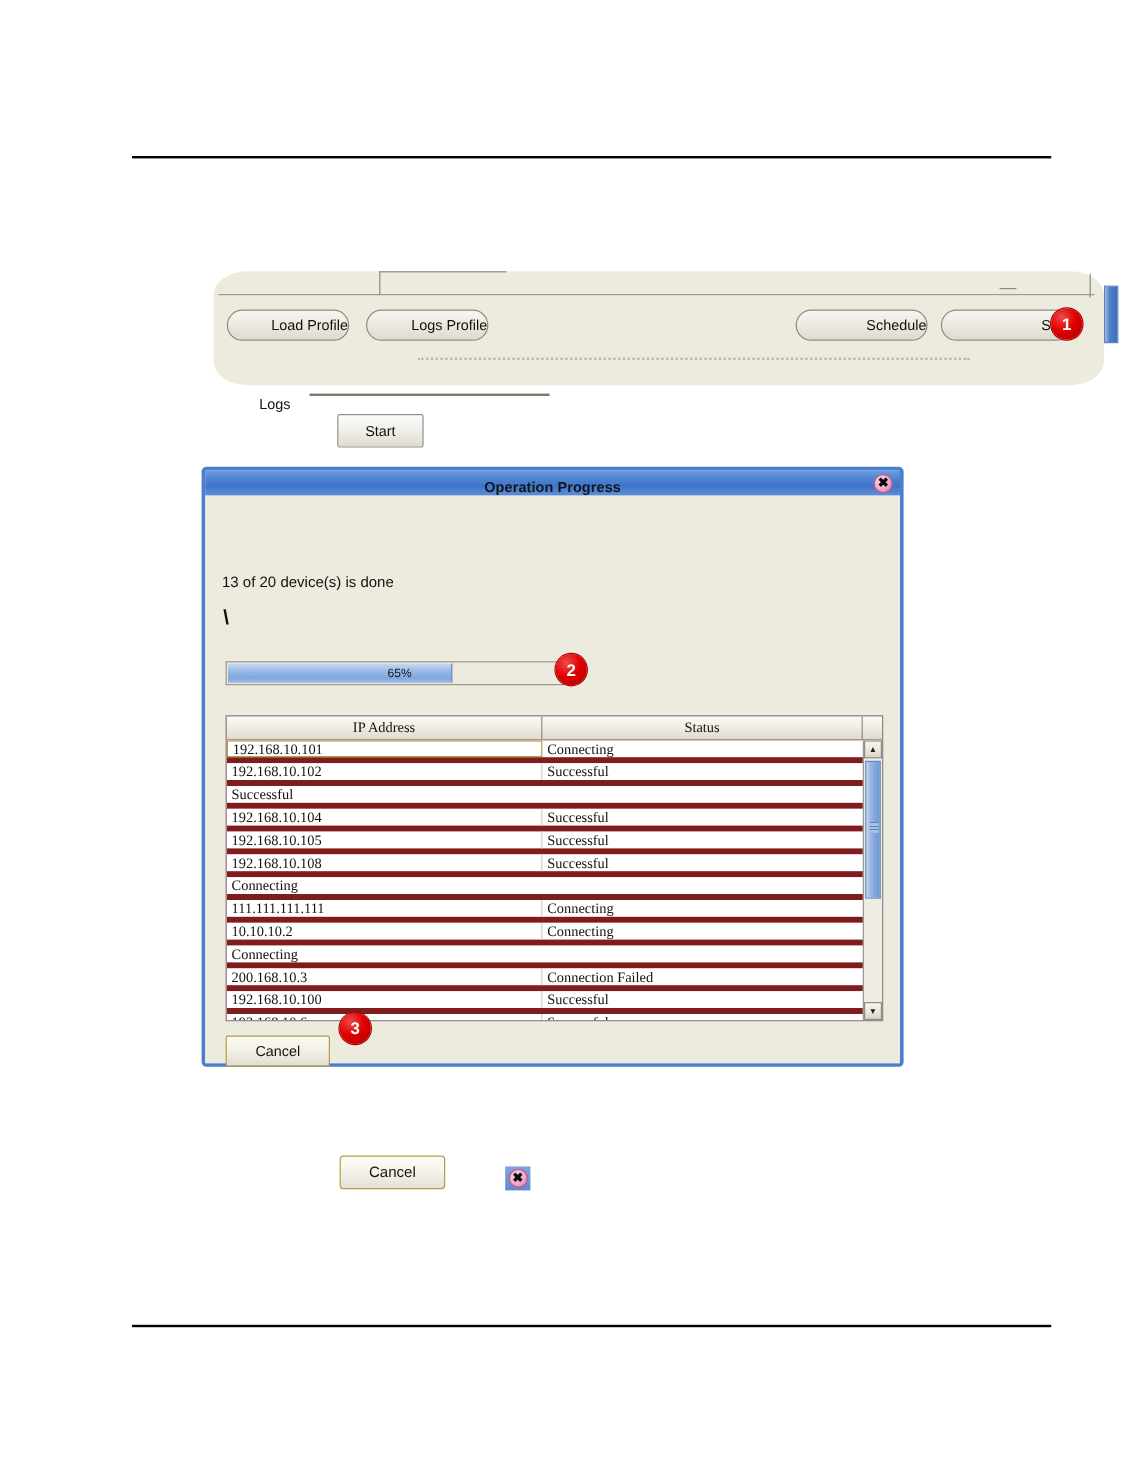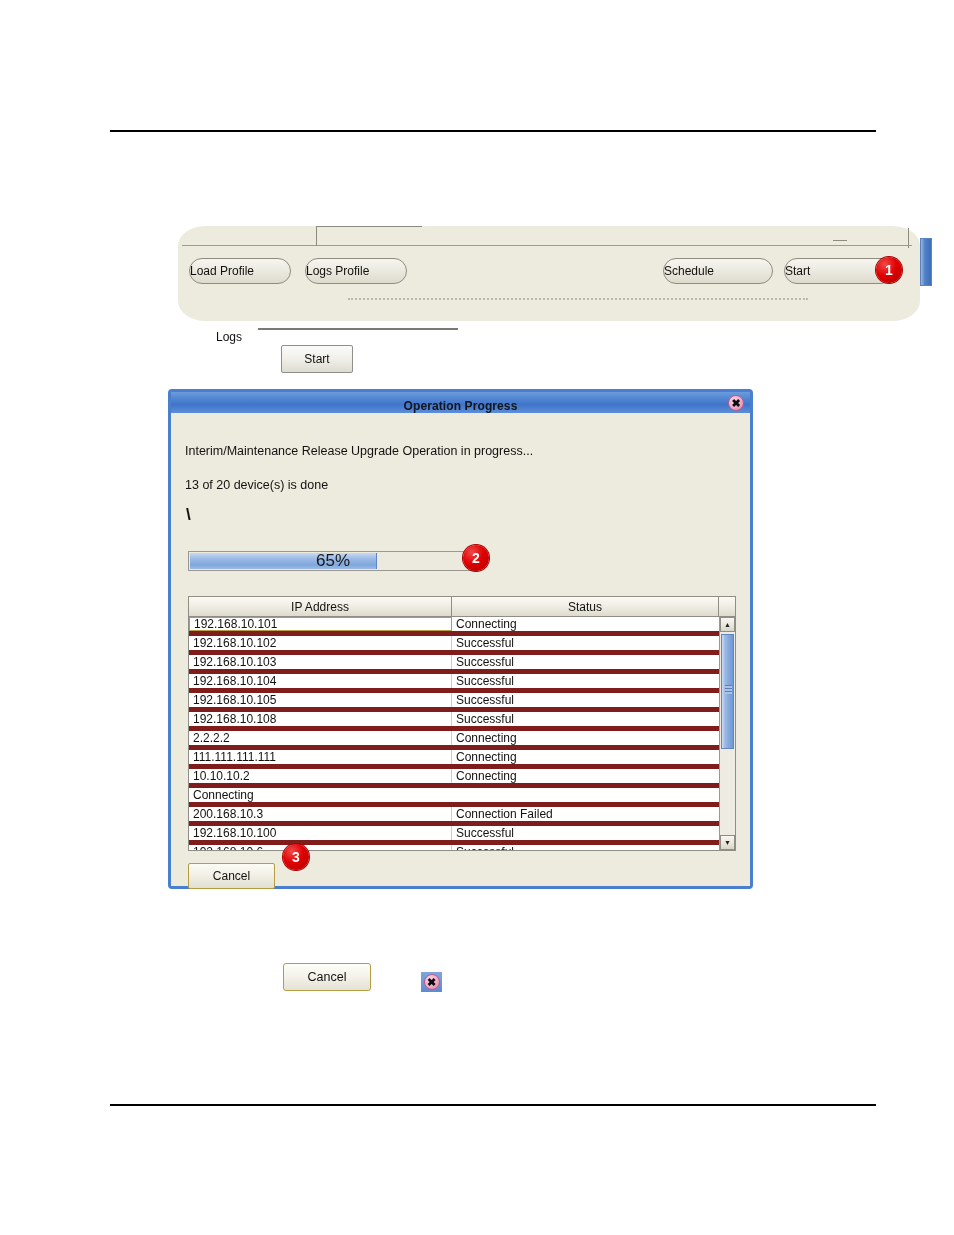--- a/index.html
+++ b/index.html
@@ -88,21 +88,21 @@
 
   
   .jbtn {
     position: absolute;
     background: linear-gradient(to bottom, #f6f5ef 0%, #ecebe2 45%, #dedbcd 100%);
     border: 1px solid #8e8c80;
     border-radius: 13px;
     font-family: "Liberation Sans", sans-serif;
     font-size: 12px;
     color: #13100c;
-    text-align: left;
+    text-align: right;
     line-height: 24px;
     box-sizing: border-box;
     cursor: default;
   }
   #btn-load-profile { left: 11px;  top: 32px; width: 102px; height: 26px; }
   #btn-save-profile { left: 127px; top: 32px; width: 102px; height: 26px; }
   #btn-schedule     { left: 485px; top: 32px; width: 110px; height: 26px; }
   #btn-start-panel  { left: 606px; top: 32px; width: 110px; height: 26px; }
 
   
@@ -259,35 +259,36 @@
     box-sizing: border-box;
   }
   #progress-label {
     position: absolute;
     left: 0; top: 0;
     width: 100%;
     height: 100%;
     display: flex;
     align-items: center;
     justify-content: center;
-    font-size: 17px;
+    font-size: 10px;
     color: #181818;
   }
 
   
   #table-wrap {
     position: absolute;
     left: 17px;
     top: 183px;
     width: 548px;
     height: 255px;
     border: 1px solid #8f8d85;
     background: #f9a8d4;
     box-sizing: border-box;
     overflow: hidden;
+    font-family: Liberation Serif, serif;
   }
   #table-header {
     display: flex;
     height: 20px;
     background: linear-gradient(to bottom, #fbfaf4 0%, #efedE3 50%, #dedbcd 100%);
     border-bottom: 1px solid #8f8d85;
     box-sizing: border-box;
   }
   .th {
     font-size: 12px;
@@ -500,21 +501,20 @@
 
 <div id="dialog">
 
   <div id="dialog-titlebar">
     <span id="dialog-title">Operation Progress</span>
     <div id="dialog-close">✖</div>
   </div>
 
   <div id="dialog-content">
 
-    <div class="dlg-text" id="msg-operation">Interim/Maintenance Release Upgrade Operation in progress...</div>
 
     <div class="dlg-text" id="msg-count">13 of 20 device(s) is done</div>
 
     <div id="spinner-glyph">\</div>
 
     <div id="progress-wrap">
       <div id="progress-fill" style="width: 65%;"></div>
       <div id="progress-label">65%</div>
     </div>
 
@@ -530,37 +530,35 @@
         <div id="rows-host">
             <div class="trow selected">
               <div class="td td-ip">192.168.10.101</div>
               <div class="td td-status">Connecting</div>
             </div>
             <div class="trow">
               <div class="td td-ip">192.168.10.102</div>
               <div class="td td-status">Successful</div>
             </div>
             <div class="trow">
-              <div class="td td-ip">192.168.10.103</div>
               <div class="td td-status">Successful</div>
             </div>
             <div class="trow">
               <div class="td td-ip">192.168.10.104</div>
               <div class="td td-status">Successful</div>
             </div>
             <div class="trow">
               <div class="td td-ip">192.168.10.105</div>
               <div class="td td-status">Successful</div>
             </div>
             <div class="trow">
               <div class="td td-ip">192.168.10.108</div>
               <div class="td td-status">Successful</div>
             </div>
             <div class="trow">
-              <div class="td td-ip">2.2.2.2</div>
               <div class="td td-status">Connecting</div>
             </div>
             <div class="trow">
               <div class="td td-ip">111.111.111.111</div>
               <div class="td td-status">Connecting</div>
             </div>
             <div class="trow">
               <div class="td td-ip">10.10.10.2</div>
               <div class="td td-status">Connecting</div>
             </div>

